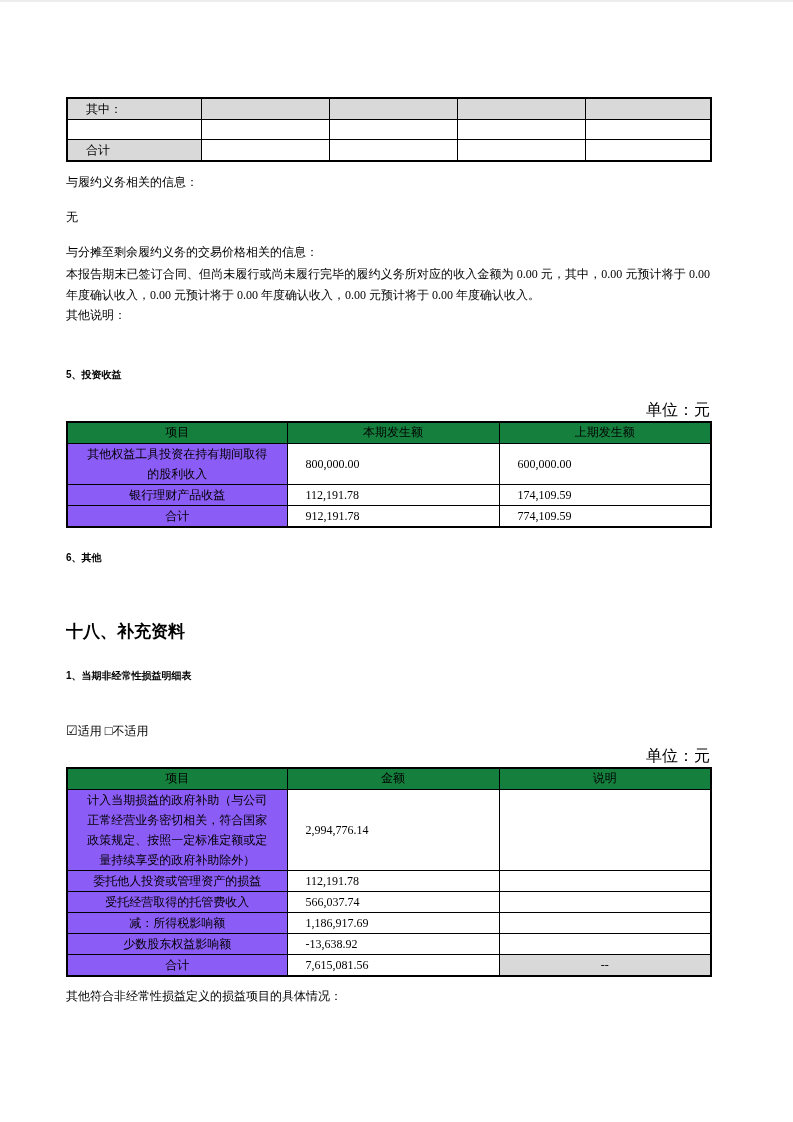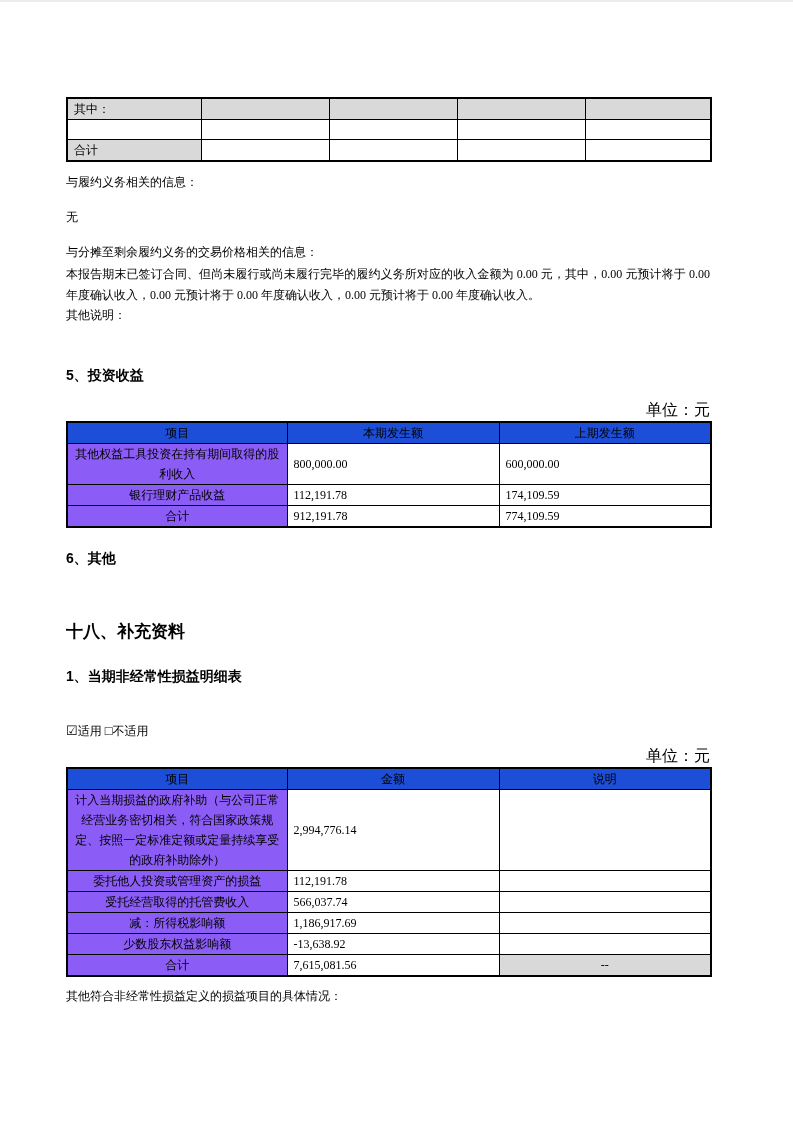--- a/index.html
+++ b/index.html
@@ -7,41 +7,41 @@
   body { font-family:"Liberation Serif","DejaVu Serif",serif; color:#000; }
   .page {
     position:relative; width:793px; height:1122px; margin:0 auto;
     background:#fff; overflow:hidden;
     border-top:2px solid #ececec;
     padding-left:66px; padding-right:83px;
   }
   
   table.tbl { border-collapse:collapse; table-layout:fixed; width:644px; }
   table.tbl { border:2px solid #000; }
-  table.tbl td { border:1px solid #000; font-size:12px; line-height:20px; padding:0 6px; vertical-align:middle; }
+  table.tbl td { border:1px solid #000; font-size:12px; line-height:20px; padding:0 18px; vertical-align:middle; }
   td.g { background:#d9d9d9; }
-  td.hd { background:#1d4ed8; text-align:center; }
+  td.hd { background:#15803d; text-align:center;font-family:Liberation Mono, monospace; }
   td.num { padding-right:9px; background:#fff; }
   td.lbl { background:#8b5cf6; text-align:center; }
   td.note { background:#fff; }
   td.note-g { background:#d9d9d9; text-align:center; }
   td.indent { padding-left:28px; }
   td.pad-lead { padding-left:16px; }
   .tbl-top { margin-top:95px; }
   .tbl-top td { height:20px; }
   .tbl-mid { margin-top:2px; }
   .tbl-bot { margin-top:2px; }
   
   .para { font-size:12px; line-height:18px; }
   .para-wrap { font-size:12px; line-height:21px; text-align:justify; }
   .mt11 { margin-top:11px; }
   .mt17 { margin-top:17px; }
   .mt3  { margin-top:3px; }
   .mt0  { margin-top:0; }
-  .h-sub { font-family:"Liberation Sans","DejaVu Sans",sans-serif; font-weight:bold; font-size:14px; line-height:20px; }
+  .h-sub { font-family:"Liberation Sans","DejaVu Sans",sans-serif; font-weight:bold; font-size:10px; line-height:20px; }
   .h-big { font-family:"Liberation Sans","DejaVu Sans",sans-serif; font-weight:bold; font-size:17px; line-height:24px; }
   .h5m  { margin-top:41px; }
   .h6m  { margin-top:20px; }
   .h18m { margin-top:52px; }
   .h1bm { margin-top:22px; }
   .unit { font-size:16px; line-height:18px; text-align:right; width:644px; }
   .unit1 { margin-top:16px; }
   .unit2 { margin-top:3px; }
   .chk { font-size:12px; line-height:26px; margin-top:32px; }
   .chk .box { font-size:13px; }

